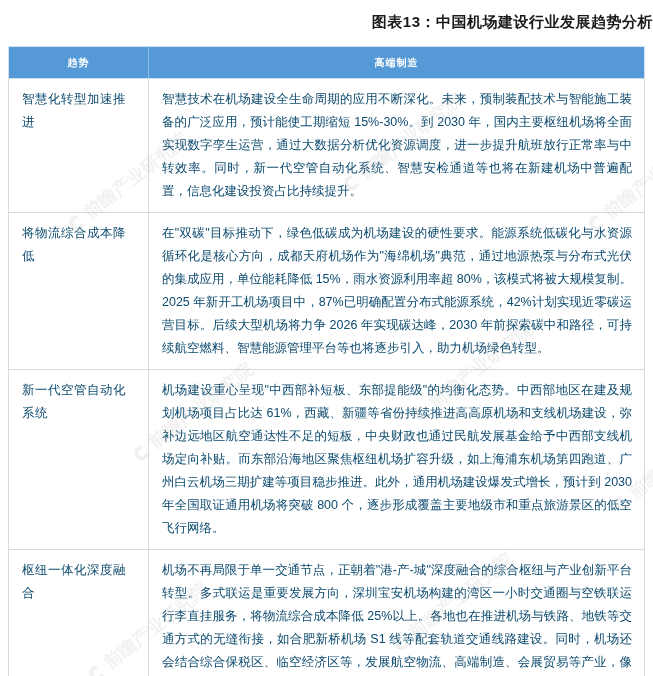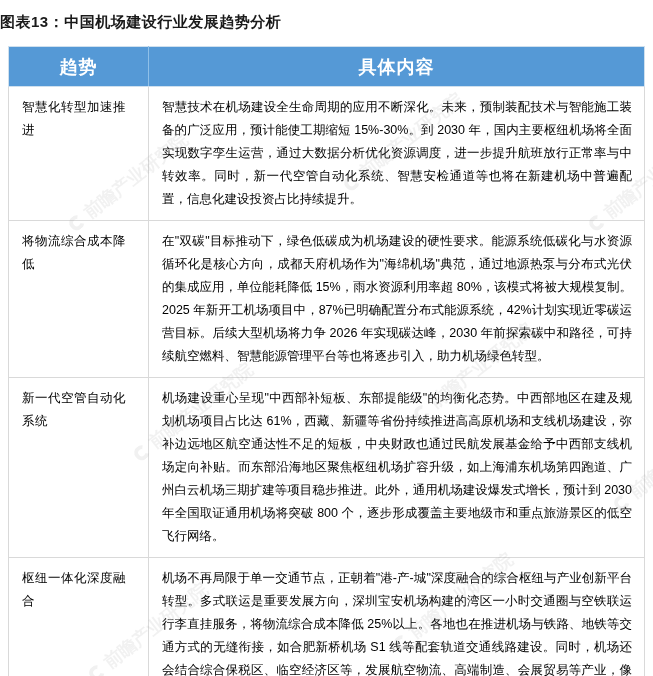--- a/index.html
+++ b/index.html
@@ -9,53 +9,53 @@
     font-family: "Liberation Sans", "DejaVu Sans", sans-serif;
   }
   .page {
     position: relative;
     width: 653px;
     height: 676px;
     overflow: hidden;
     background: #ffffff;
   }
   .page-title {
-    text-align: left;
+    text-align: right;
     font-size: 15px;
     font-weight: bold;
     color: #1a1a1a;
     padding-top: 13px;
     letter-spacing: 0.5px;
   }
   table.trends {
     border-collapse: collapse;
     table-layout: fixed;
     width: 637px;
     margin: 14px 8px 0 8px;
     position: relative;
     z-index: 1;
   }
   table.trends col.c1 { width: 140px; }
   table.trends th {
     background: #5599d6;
     color: #ffffff;
-    font-size: 18px;
+    font-size: 10px;
     font-weight: bold;
-    height: 40px;
+    height: 32px;
     text-align: center;
     vertical-align: middle;
     border: 1px solid #cfe0ee;
     letter-spacing: 1px;
   }
   table.trends th:first-child { border-right: 1px solid #8fc0e8; }
   table.trends td {
     border: 1px solid #d9d9d9;
     vertical-align: top;
     font-size: 12.5px;
-    color: #000000;
+    color: #0c4a6e;
     padding: 9px 12px 9px 13px;
     line-height: 23px;
     background: transparent;
   }
   td.trend-cell { letter-spacing: 0.5px; }
   td.content-cell { text-align: justify; }
   
   .wm-layer {
     position: absolute;
     inset: 0;
@@ -126,21 +126,21 @@
   <div class="page-title">图表13：中国机场建设行业发展趋势分析</div>
 
   <table class="trends">
     <colgroup>
         <col class="c1">
         <col>
       </colgroup>
     <thead>
       <tr>
         <th>趋势</th>
-        <th>具体内容</th>
+        <th>高端制造</th>
       </tr>
     </thead>
     <tbody>
       <tr>
         <td class="trend-cell">智慧化转型加速推进</td>
         <td class="content-cell">智慧技术在机场建设全生命周期的应用不断深化。未来，预制装配技术与智能施工装备的广泛应用，预计能使工期缩短 15%-30%。到 2030 年，国内主要枢纽机场将全面实现数字孪生运营，通过大数据分析优化资源调度，进一步提升航班放行正常率与中转效率。同时，新一代空管自动化系统、智慧安检通道等也将在新建机场中普遍配置，信息化建设投资占比持续提升。</td>
       </tr>
       <tr>
         <td class="trend-cell">将物流综合成本降低</td>
         <td class="content-cell">在"双碳"目标推动下，绿色低碳成为机场建设的硬性要求。能源系统低碳化与水资源循环化是核心方向，成都天府机场作为"海绵机场"典范，通过地源热泵与分布式光伏的集成应用，单位能耗降低 15%，雨水资源利用率超 80%，该模式将被大规模复制。2025 年新开工机场项目中，87%已明确配置分布式能源系统，42%计划实现近零碳运营目标。后续大型机场将力争 2026 年实现碳达峰，2030 年前探索碳中和路径，可持续航空燃料、智慧能源管理平台等也将逐步引入，助力机场绿色转型。</td>

